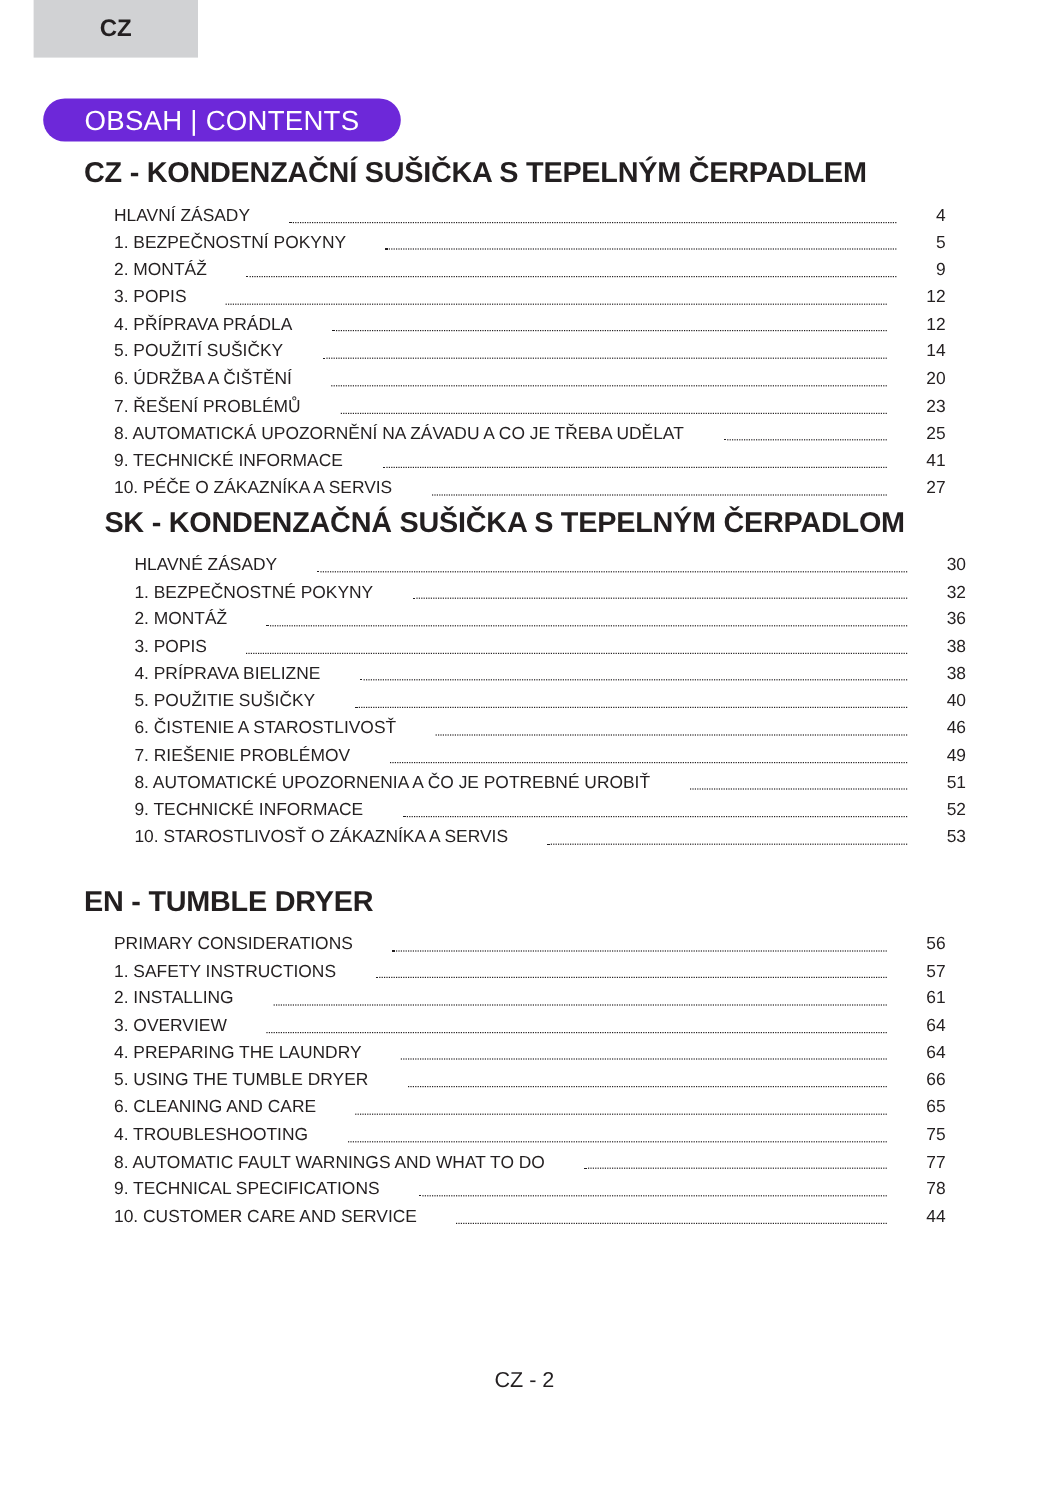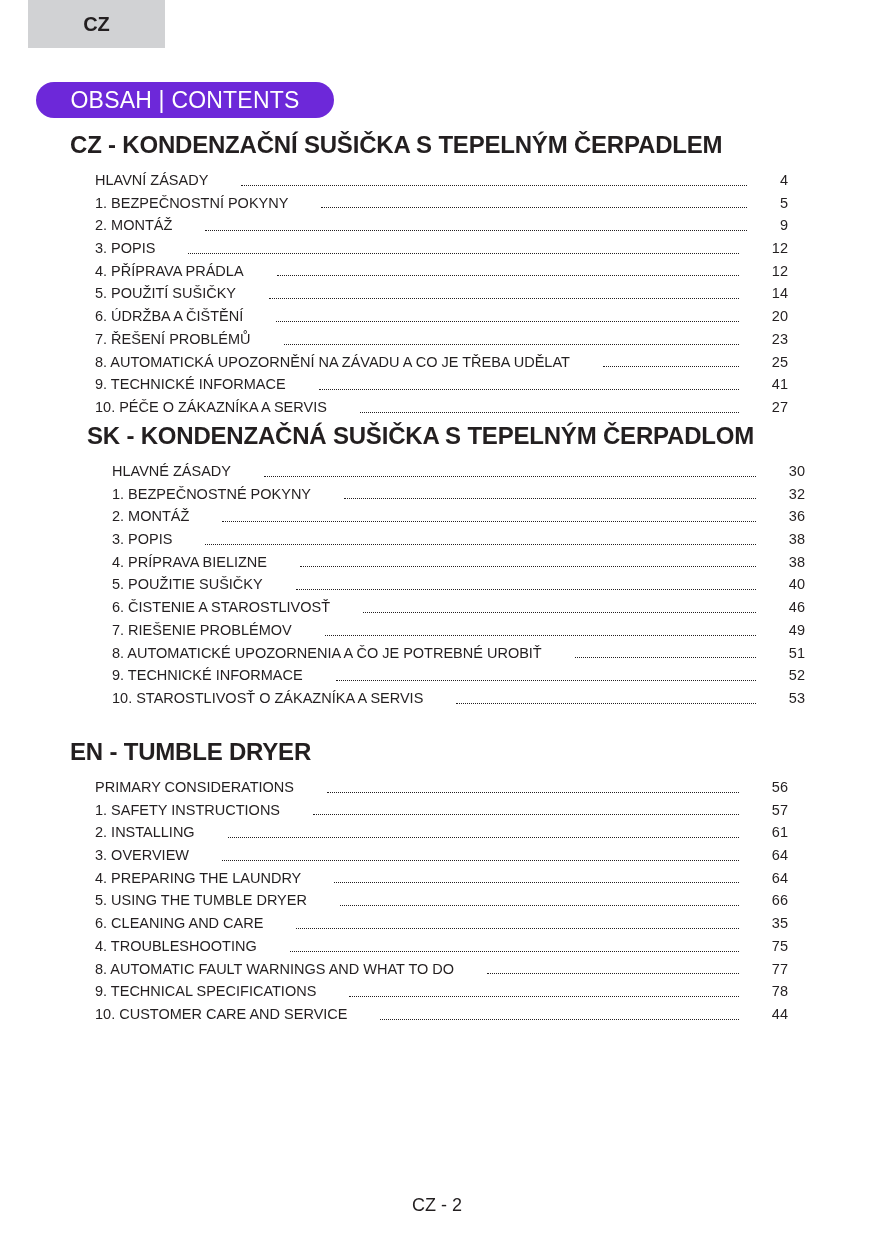--- a/index.html
+++ b/index.html
@@ -29,21 +29,21 @@
     font-size: 14.5px; line-height: 22.7px; white-space: nowrap; gap: 32px;
   }
   .toc-label { flex: 0 0 auto; }
   .toc-leader {
     flex: 1 1 auto; overflow: hidden; margin: 0 1px;
     border-bottom: 1.5px dotted #231f20; height: 0; align-self: flex-end;
     margin-bottom: 6px;
   }
   .toc-page { flex: 0 0 auto; text-align: right; }
   .page-footer {
-    position: absolute; left: 0; width: 874px; top: 1195px; text-align: center;
+    position: absolute; left: 0; width: 874px; top: 1140px; text-align: center;
     font-size: 18px; color: #231f20;
   }
 </style>
 </head>
 <body>
 
 <div class="lang-tab">
   <span>CZ</span>
 </div>
 
@@ -202,21 +202,21 @@
         <span class="toc-page">64</span>
       </div>
       <div class="toc-row">
         <span class="toc-label">5. USING THE TUMBLE DRYER</span>
         <span class="toc-leader"></span>
         <span class="toc-page">66</span>
       </div>
       <div class="toc-row">
         <span class="toc-label">6. CLEANING AND CARE</span>
         <span class="toc-leader"></span>
-        <span class="toc-page">35</span>
+        <span class="toc-page">65</span>
       </div>
       <div class="toc-row">
         <span class="toc-label">4. TROUBLESHOOTING</span>
         <span class="toc-leader"></span>
         <span class="toc-page">75</span>
       </div>
       <div class="toc-row">
         <span class="toc-label">8. AUTOMATIC FAULT WARNINGS AND WHAT TO DO</span>
         <span class="toc-leader"></span>
         <span class="toc-page">77</span>

